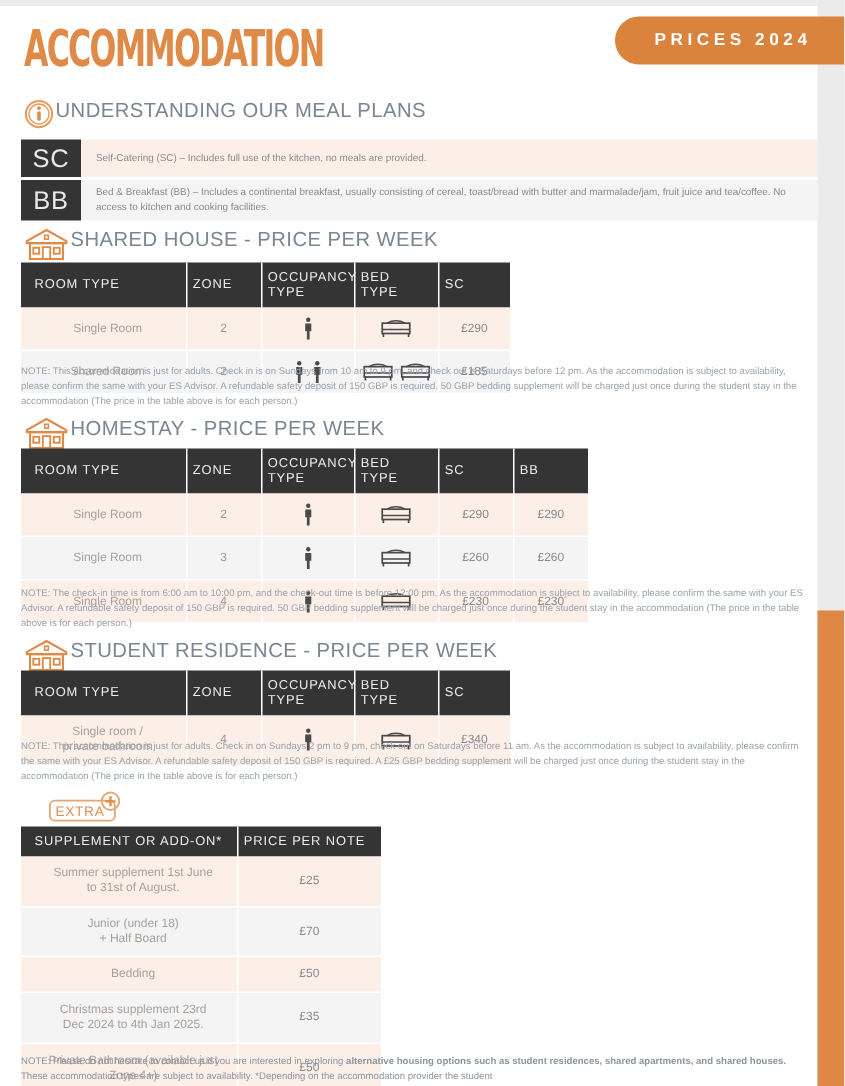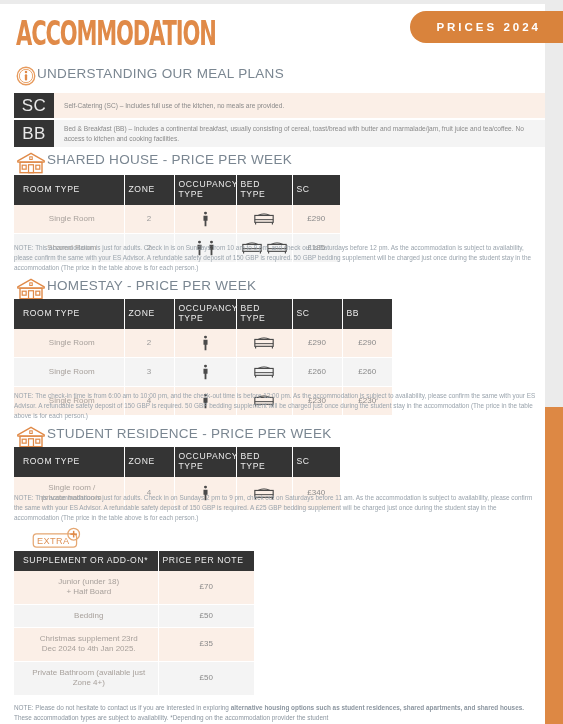--- a/index.html
+++ b/index.html
@@ -462,20 +462,25 @@
         <col style="width:96px">
       </colgroup>
     <thead>
       <tr>
         <th class="left">SUPPLEMENT OR ADD-ON*</th>
         <th>PRICE PER NOTE</th>
       </tr>
     </thead>
     <tbody>
       <tr>
+        <td class="left" style="white-space:pre-line;">Summer supplement 1st June
+to 31st of August.</td>
+        <td class="price">£25</td>
+      </tr>
+      <tr>
         <td class="left" style="white-space:pre-line;">Junior (under 18)
 + Half Board</td>
         <td class="price">£70</td>
       </tr>
       <tr>
         <td class="left" style="white-space:pre-line;">Bedding</td>
         <td class="price">£50</td>
       </tr>
       <tr>
         <td class="left" style="white-space:pre-line;">Christmas supplement 23rd

